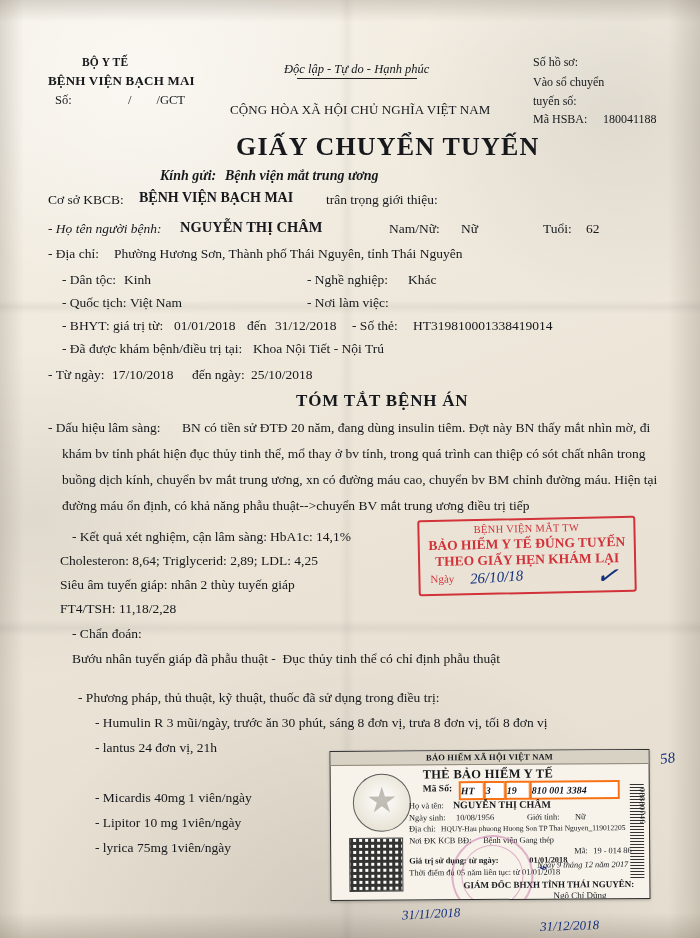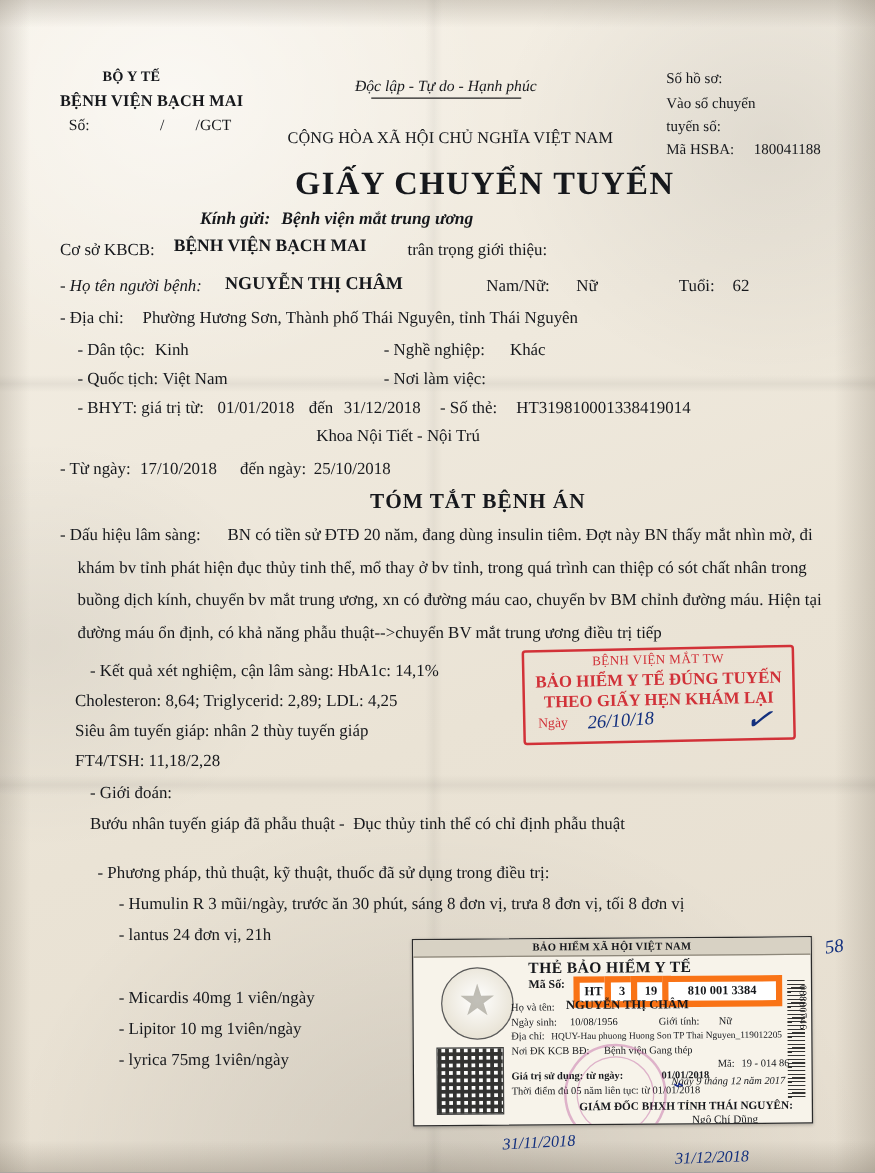--- a/index.html
+++ b/index.html
@@ -116,22 +116,22 @@
   .card-band {
     position: absolute; left: 0; top: 0; width: 100%; height: 13px;
     background: #d8d2c4;
     border-bottom: 1px solid #8d877a;
   }
   .card-band span { font-size: 8.5px; letter-spacing: .2px; display: block; text-align: center; line-height: 13px; font-weight: bold; }
   .card-title { position: absolute; left: 92px; top: 16px; font-size: 12.5px; font-weight: bold; letter-spacing: .3px; }
   .card-ms { position: absolute; left: 92px; top: 32px; font-size: 9.5px; font-weight: bold;}
   .card-no-box {
     position: absolute; top: 30px; height: 15px;
-    border: 5px solid #f97316; font-size: 10px; font-weight: bold;
-    text-align: center; line-height: 15px; background: #fff;
+    border: 2px solid #f97316; font-size: 10px; font-weight: bold;
+    text-align: left; line-height: 15px; background: #fff; font-style: italic;
   }
   .card-line { position: absolute; font-size: 8.4px; white-space: pre; }
   .card-name { position: absolute; left: 92px; top: 49px; font-size: 10px; font-weight: bold; }
   .card-logo {
     position: absolute; left: 22px; top: 22px; width: 56px; height: 56px;
     border-radius: 50%; border: 1px solid #5a5a5a;
     background: radial-gradient(circle at 50% 45%, #ffffff 0%, #e9e4d7 70%, #d8d2c4 100%);
   }
   .card-logo::before {
     content: "";
@@ -242,20 +242,21 @@
     <div class="t line" style="left:130px; top:295px;">Việt Nam</div>
     <div class="t line" style="left:307px; top:295px;">- Nơi làm việc:</div>
 
     <div class="t line" style="left:62px; top:318px;">- BHYT: giá trị từ:</div>
     <div class="t line" style="left:174px; top:318px;">01/01/2018</div>
     <div class="t line" style="left:247px; top:318px;">đến</div>
     <div class="t line" style="left:275px; top:318px;">31/12/2018</div>
     <div class="t line" style="left:352px; top:318px;">- Số thẻ:</div>
     <div class="t line" style="left:413px; top:318px;">HT319810001338419014</div>
 
+    <div class="t line" style="left:62px; top:341px;">- Đã được khám bệnh/điều trị tại:</div>
     <div class="t line" style="left:253px; top:341px;">Khoa Nội Tiết - Nội Trú</div>
 
     <div class="t line" style="left:48px; top:367px;">- Từ ngày:</div>
     <div class="t line" style="left:112px; top:367px;">17/10/2018</div>
     <div class="t line" style="left:192px; top:367px;">đến ngày:</div>
     <div class="t line" style="left:251px; top:367px;">25/10/2018</div>
 
     <div class="t section-title" style="left:281px; top:391px;">TÓM TẮT BỆNH ÁN</div>
 
     <div class="t line" style="left:48px; top:420px;">- Dấu hiệu lâm sàng:</div>
@@ -263,21 +264,21 @@
     <div class="t line" style="left:62px; top:446px;">khám bv tỉnh phát hiện đục thủy tinh thể, mổ thay ở bv tỉnh, trong quá trình can thiệp có sót chất nhân trong</div>
     <div class="t line" style="left:62px; top:472px;">buồng dịch kính, chuyển bv mắt trung ương, xn có đường máu cao, chuyển bv BM chỉnh đường máu. Hiện tại</div>
     <div class="t line" style="left:62px; top:498px;">đường máu ổn định, có khả năng phẫu thuật--&gt;chuyển BV mắt trung ương điều trị tiếp</div>
 
     <div class="t line" style="left:72px; top:529px;">- Kết quả xét nghiệm, cận lâm sàng:</div>
     <div class="t line" style="left:270px; top:529px;">HbA1c: 14,1%</div>
     <div class="t line" style="left:60px; top:553px;">Cholesteron: 8,64; Triglycerid: 2,89; LDL: 4,25</div>
     <div class="t line" style="left:60px; top:577px;">Siêu âm tuyến giáp: nhân 2 thùy tuyến giáp</div>
     <div class="t line" style="left:60px; top:601px;">FT4/TSH: 11,18/2,28</div>
 
-    <div class="t line" style="left:72px; top:626px;">- Giới đoán:</div>
+    <div class="t line" style="left:72px; top:626px;">- Chẩn đoán:</div>
     <div class="t line" style="left:72px; top:651px;">Bướu nhân tuyến giáp đã phẫu thuật -  Đục thủy tinh thể có chỉ định phẫu thuật</div>
 
     <div class="t line" style="left:78px; top:690px;">- Phương pháp, thủ thuật, kỹ thuật, thuốc đã sử dụng trong điều trị:</div>
     <div class="t line" style="left:95px; top:715px;">- Humulin R 3 mũi/ngày, trước ăn 30 phút, sáng 8 đơn vị, trưa 8 đơn vị, tối 8 đơn vị</div>
     <div class="t line" style="left:95px; top:740px;">- lantus 24 đơn vị, 21h</div>
     <div class="t line" style="left:95px; top:790px;">- Micardis 40mg 1 viên/ngày</div>
     <div class="t line" style="left:95px; top:815px;">- Lipitor 10 mg 1viên/ngày</div>
     <div class="t line" style="left:95px; top:840px;">- lyrica 75mg 1viên/ngày</div>
 
     <div class="stamp-red">

